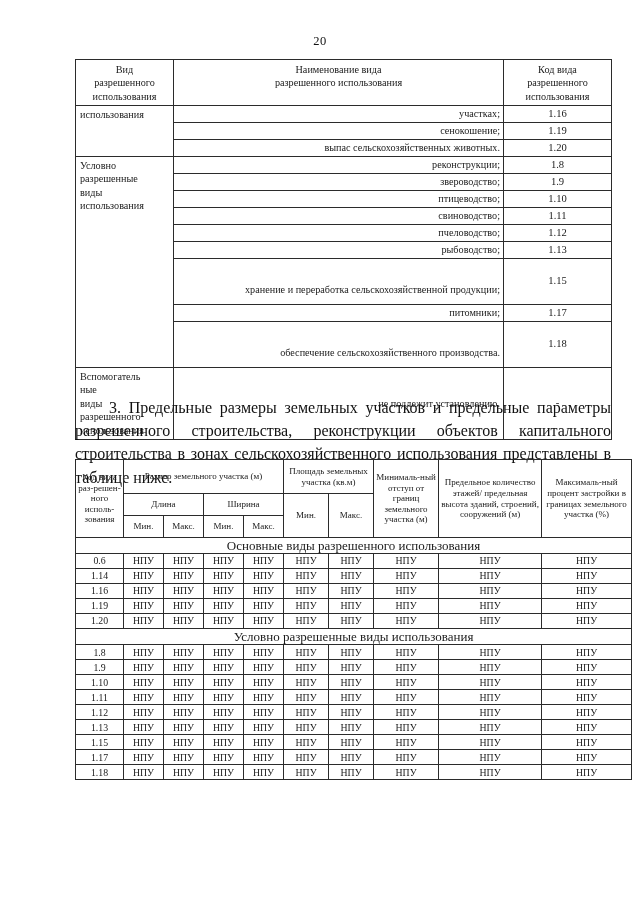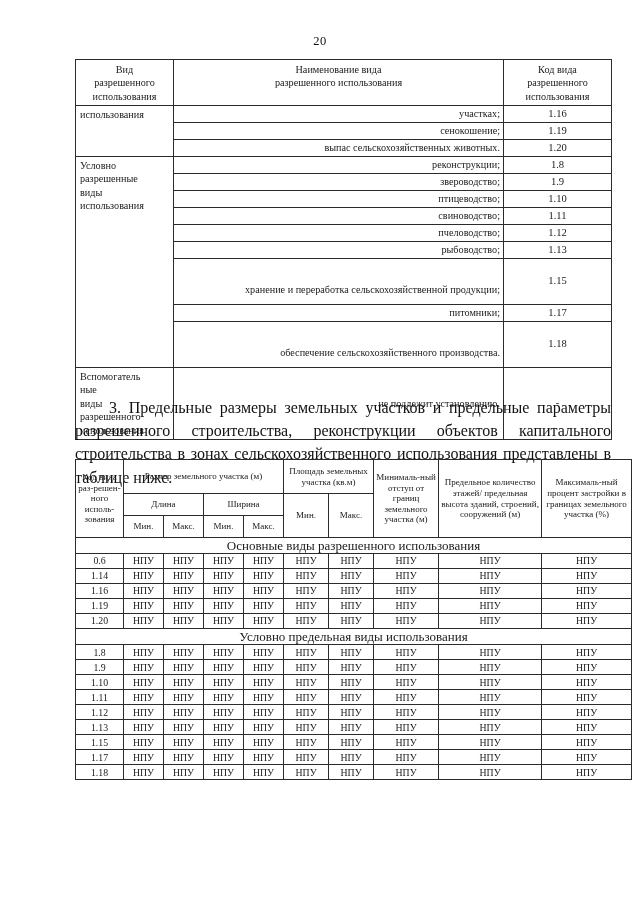--- a/index.html
+++ b/index.html
@@ -306,21 +306,21 @@
           <td>НПУ</td>
           <td>НПУ</td>
           <td>НПУ</td>
           <td>НПУ</td>
           <td>НПУ</td>
           <td>НПУ</td>
           <td>НПУ</td>
           <td>НПУ</td>
         </tr>
         <tr class="section-row">
-          <td colspan="10">Условно предельная виды использования</td>
+          <td colspan="10">Условно разрешенные виды использования</td>
         </tr>
         <tr>
           <td>1.8</td>
           <td>НПУ</td>
           <td>НПУ</td>
           <td>НПУ</td>
           <td>НПУ</td>
           <td>НПУ</td>
           <td>НПУ</td>
           <td>НПУ</td>

